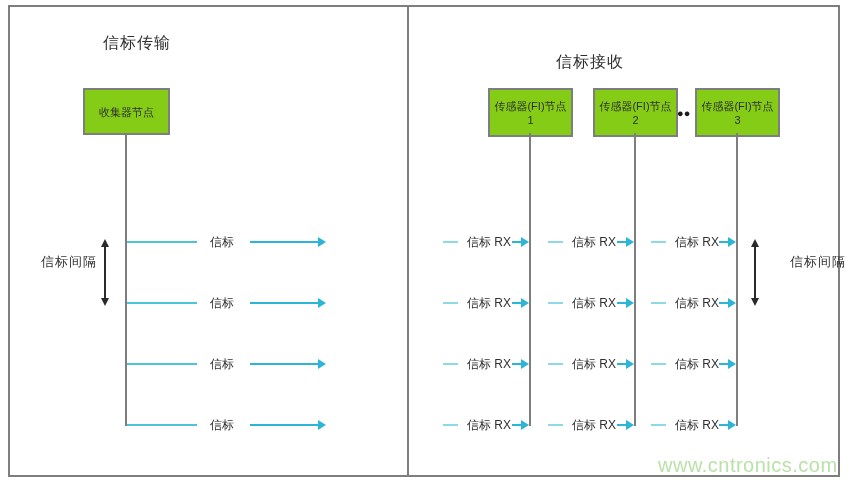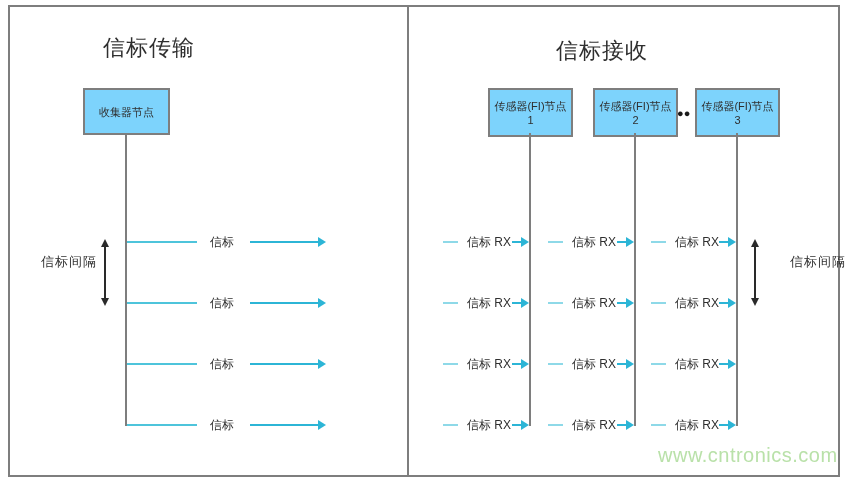--- a/index.html
+++ b/index.html
@@ -9,24 +9,24 @@
     background:#ffffff;
     font-family:"Liberation Sans","DejaVu Sans",sans-serif;
     color:#333333;
     overflow:hidden;
   }
   .abs{position:absolute;}
   
   .frame{left:8px;top:5px;width:828px;height:468px;border:2px solid #7e7e7e;}
   .divider{left:407px;top:5px;width:2px;height:470px;background:#7e7e7e;}
   
-  .panel-title{font-size:22px;letter-spacing:1px;color:#2f2f2f;white-space:nowrap;}
+  .panel-title{font-size:16px;letter-spacing:1px;color:#2f2f2f;white-space:nowrap;}
   
   .node-box{
-    border:2px solid #7e7e7e;background:#7dd3fc;
+    border:2px solid #7e7e7e;background:#84cc16;
     display:flex;flex-direction:column;align-items:center;justify-content:center;
     font-size:11px;line-height:14px;text-align:center;color:#2f2f2f;white-space:nowrap;
   }
   
   .vline{width:2px;background:#7e7e7e;}
   
   .seg{height:2px;background:#4ec4db;}
   .dash{height:2px;background:#8ed9e8;}
   .arrow-line{height:2px;background:#2cb5d6;}
   .arrow-head{
@@ -87,21 +87,21 @@
   <div class="abs seg" style="left:127px;top:363px;width:70px;"></div>
   <div class="abs row-label" style="left:198px;top:355px;width:48px;">信标</div>
   <div class="abs arrow-line" style="left:250px;top:363px;width:68px;"></div>
   <div class="abs arrow-head" style="left:318px;top:359px;"></div>
 
   <div class="abs seg" style="left:127px;top:424px;width:70px;"></div>
   <div class="abs row-label" style="left:198px;top:416px;width:48px;">信标</div>
   <div class="abs arrow-line" style="left:250px;top:424px;width:68px;"></div>
   <div class="abs arrow-head" style="left:318px;top:420px;"></div>
 
-  <div class="abs panel-title" style="left:556px;top:36px;">信标接收</div>
+  <div class="abs panel-title" style="left:556px;top:52px;">信标接收</div>
 
   <div class="abs node-box" style="left:488px;top:88px;width:81px;height:45px;">
     <span>传感器(FI)节点</span>
     <span>1</span>
   </div>
   <div class="abs node-box" style="left:593px;top:88px;width:81px;height:45px;">
     <span>传感器(FI)节点</span>
     <span>2</span>
   </div>
   <div class="abs dots" style="left:677px;top:107px;">●●</div>
@@ -174,15 +174,15 @@
   <div class="abs arrow-line" style="left:719px;top:424px;width:10px;"></div>
   <div class="abs arrow-head" style="left:728px;top:420px;"></div>
 
   <div class="abs" style="left:751px;top:239px;width:8px;height:67px;">
     <div class="varrow-up"></div>
       <div class="varrow-line"></div>
       <div class="varrow-down"></div>
   </div>
   <div class="abs interval-label" style="left:763px;top:253px;">信标间隔</div>
 
-  <div class="abs watermark" style="left:658px;top:444px;">www.cntronics.com</div>
+  <div class="abs watermark" style="left:658px;top:454px;">www.cntronics.com</div>
 
 </div>
 
 </body></html>

